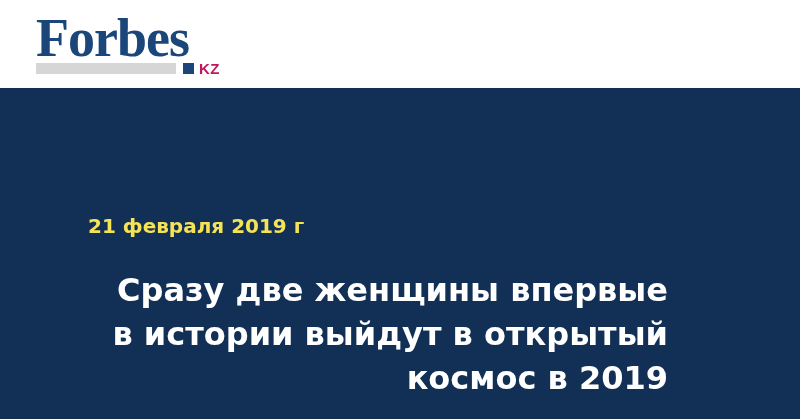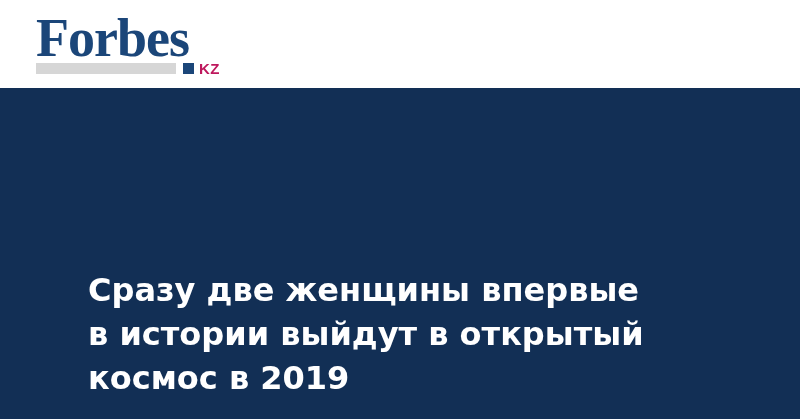--- a/index.html
+++ b/index.html
@@ -114,34 +114,36 @@
     left: 88px;
     top: 180px;
     width: 580px;
     margin: 0;
     font-family: "DejaVu Sans", "Liberation Sans", sans-serif;
     font-weight: 700;
     font-size: 32px;
     line-height: 44px;
     color: #ffffff;
     letter-spacing: 0px;
+    text-align: right;
   }
 </style>
 </head>
 <body>
 
 <div id="page">
 
   <header class="site-header">
     <a class="logo" href="#">
       <span class="logo-wordmark">Forbes</span>
       <span class="logo-rule"></span>
       <span class="logo-square"></span>
       <span class="logo-cc">KZ</span>
     </a>
   </header>
 
   <section class="article-hero">
+    <div class="article-date">21 февраля 2019 г</div>
 
     <h1 class="article-title">Сразу две женщины впервые в истории выйдут в открытый космос в 2019</h1>
   </section>
 
 </div>
 
 </body></html>

